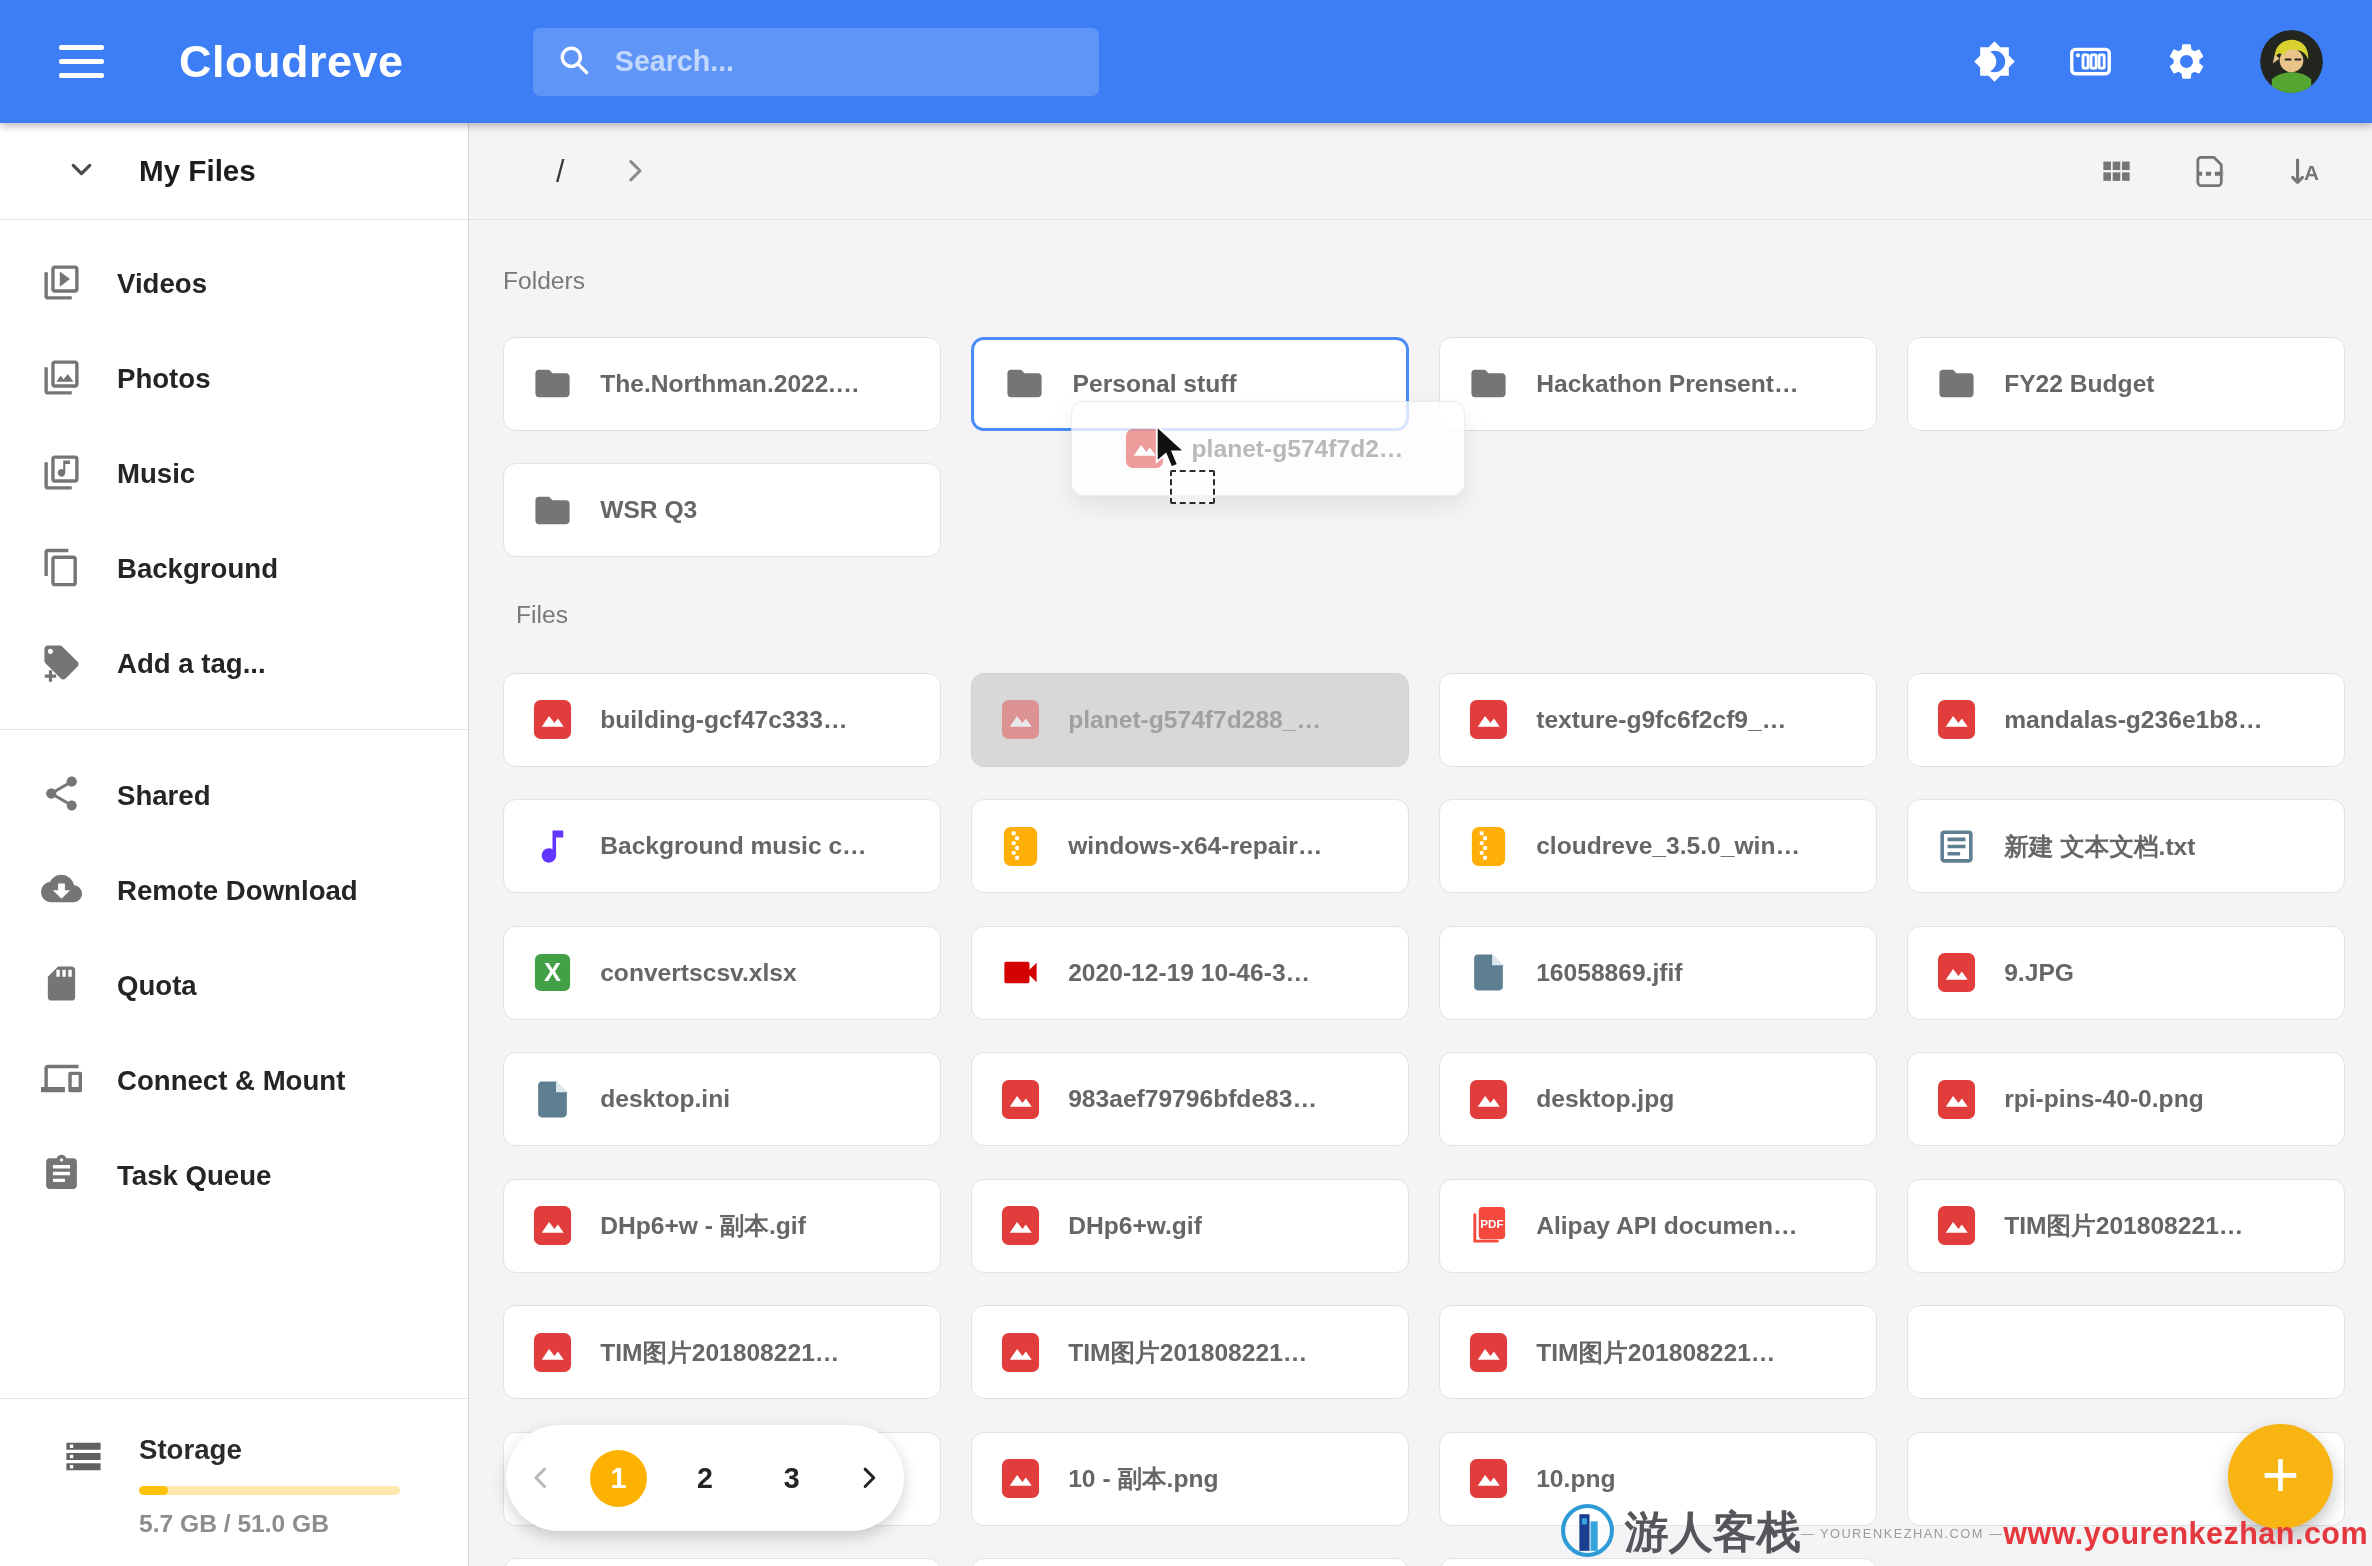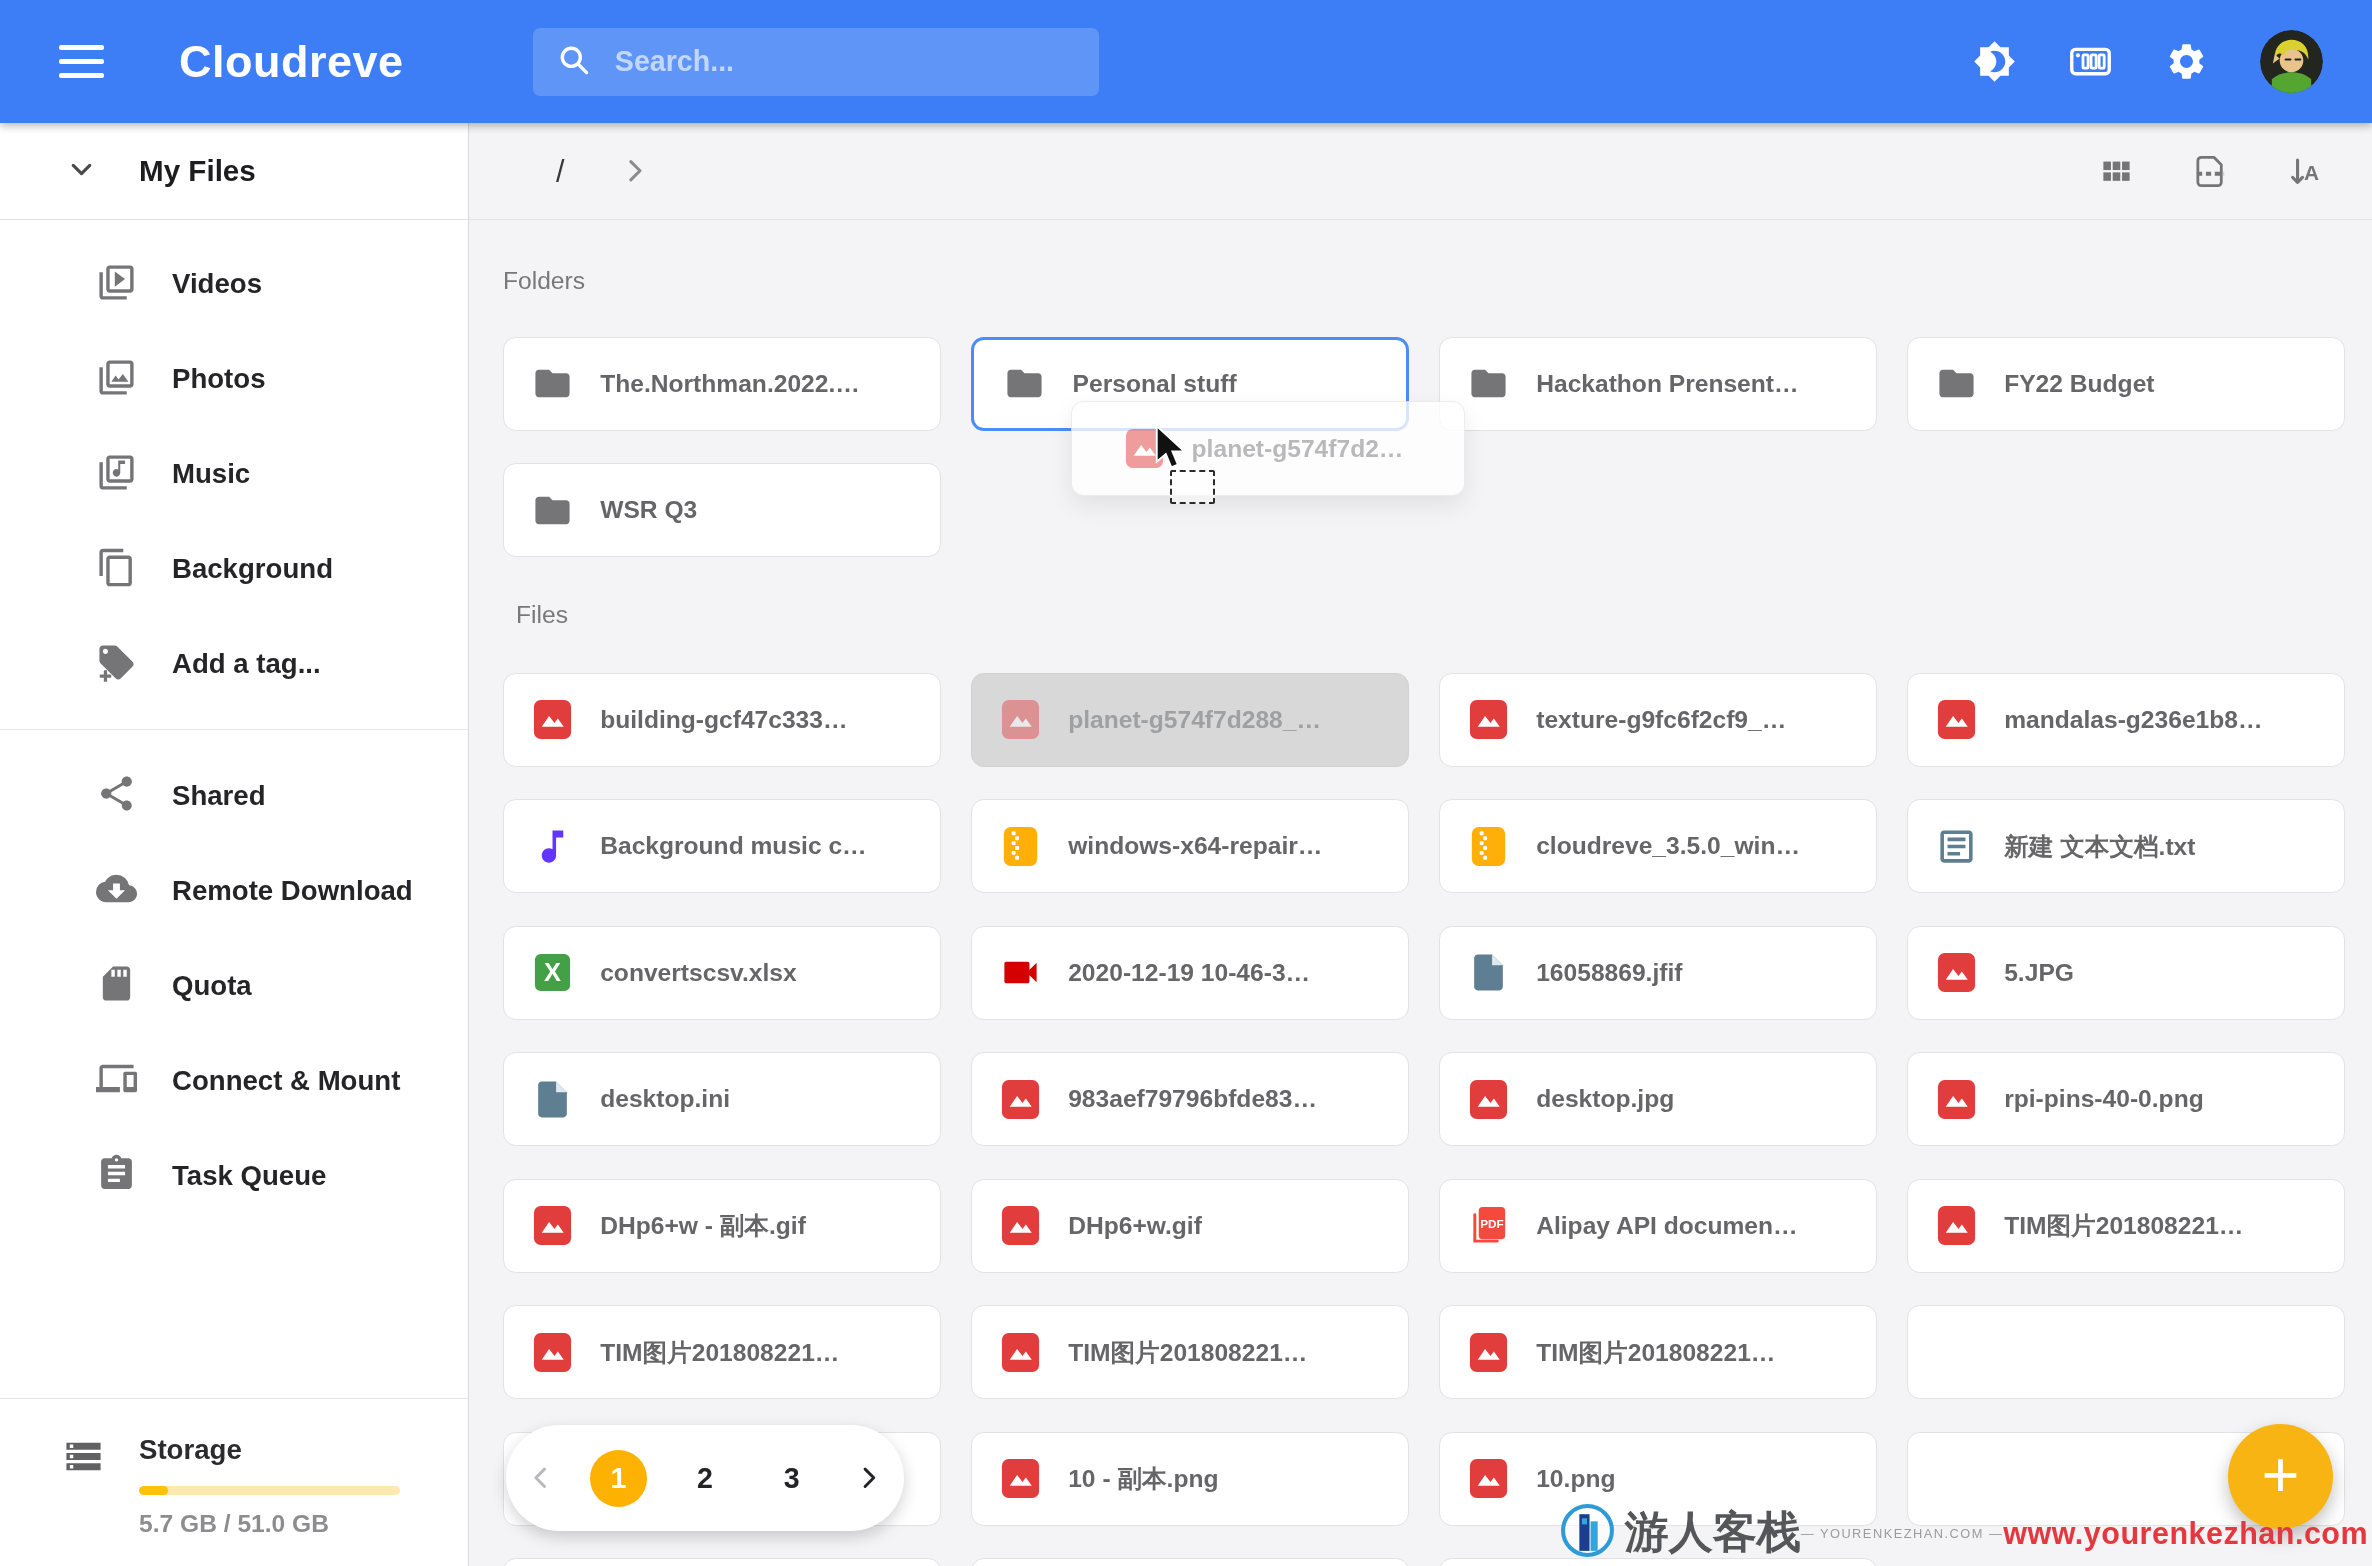--- a/index.html
+++ b/index.html
@@ -24,21 +24,21 @@
   .appbar-right{margin-left:auto;margin-right:49px;display:flex;align-items:center;gap:51px;}
   .icon-btn{width:45px;height:45px;display:flex;align-items:center;justify-content:center;cursor:pointer;}
   .avatar{width:63px;height:63px;border-radius:50%;overflow:hidden;cursor:pointer;flex:none;}
   
   .sidebar{position:absolute;top:123px;left:0;width:468px;bottom:0;background:#fff;z-index:5;
     display:flex;flex-direction:column;}
   .sb-head{height:96px;flex:none;border-bottom:1px solid #e4e4e6;display:flex;align-items:center;
     padding-left:65px;gap:41px;cursor:pointer;}
   .sb-head-label{font-size:29.6px;font-weight:bold;color:#1d1d1f;}
   .sb-nav{padding-top:16.7px;}
-  .sb-item{height:95px;display:flex;align-items:center;padding-left:96px;gap:35px;cursor:pointer;text-align:center;}
+  .sb-item{height:95px;display:flex;align-items:center;padding-left:41px;gap:35px;cursor:pointer;text-align:center;}
   .sb-item svg{width:41px;height:41px;flex:none;}
   .sb-label{font-size:27.6px;font-weight:bold;color:#252528;white-space:nowrap;}
   .sb-group-2{border-top:1px solid #e8e8ea;margin-top:17.7px;padding-top:17.7px;}
   .sb-storage{margin-top:auto;border-top:1px solid #e4e4e6;padding:35px 0 27.6px 63px;}
   .sb-storage-row{display:flex;align-items:flex-start;gap:35px;}
   .sb-storage-row svg{width:41px;height:41px;flex:none;margin-top:2px;}
   .sb-storage-label{font-size:27.6px;font-weight:bold;color:#2b2b2e;}
   .storage-bar{margin-top:19.7px;width:261px;height:8.9px;border-radius:4.9px;background:#ffe9ae;overflow:hidden;}
   .storage-fill{height:100%;background:#ffc10a;border-radius:4.9px;}
   .storage-usage{margin-top:15.8px;font-size:24.6px;color:#8d8d90;font-weight:bold;}
@@ -441,21 +441,21 @@
           </span>
     <span class="card-label">16058869.jfif</span>
   </div>
         <div class="card">
     <span class="card-icon">
             <svg viewBox="0 0 44 44" width="43" height="43">
               <rect x="3" y="2" width="38" height="40" rx="7" fill="#E23D3D"></rect>
               <path d="M11 29.5 L18.5 18.5 L24 25.5 L27.5 21 L33.5 29.5 Z" fill="#fff"></path>
             </svg>
           </span>
-    <span class="card-label">5.JPG</span>
+    <span class="card-label">9.JPG</span>
   </div>
         <div class="card">
     <span class="card-icon">
             <svg viewBox="0 0 24 24" width="43" height="43">
               <path d="M6 2c-1.1 0-2 .9-2 2v16c0 1.1.9 2 2 2h12c1.1 0 2-.9 2-2V8l-6-6H6z" fill="#5E7E92"></path>
               <path d="M14 2l6 6h-6z" fill="#dfe8ee"></path>
             </svg>
           </span>
     <span class="card-label">desktop.ini</span>
   </div>

